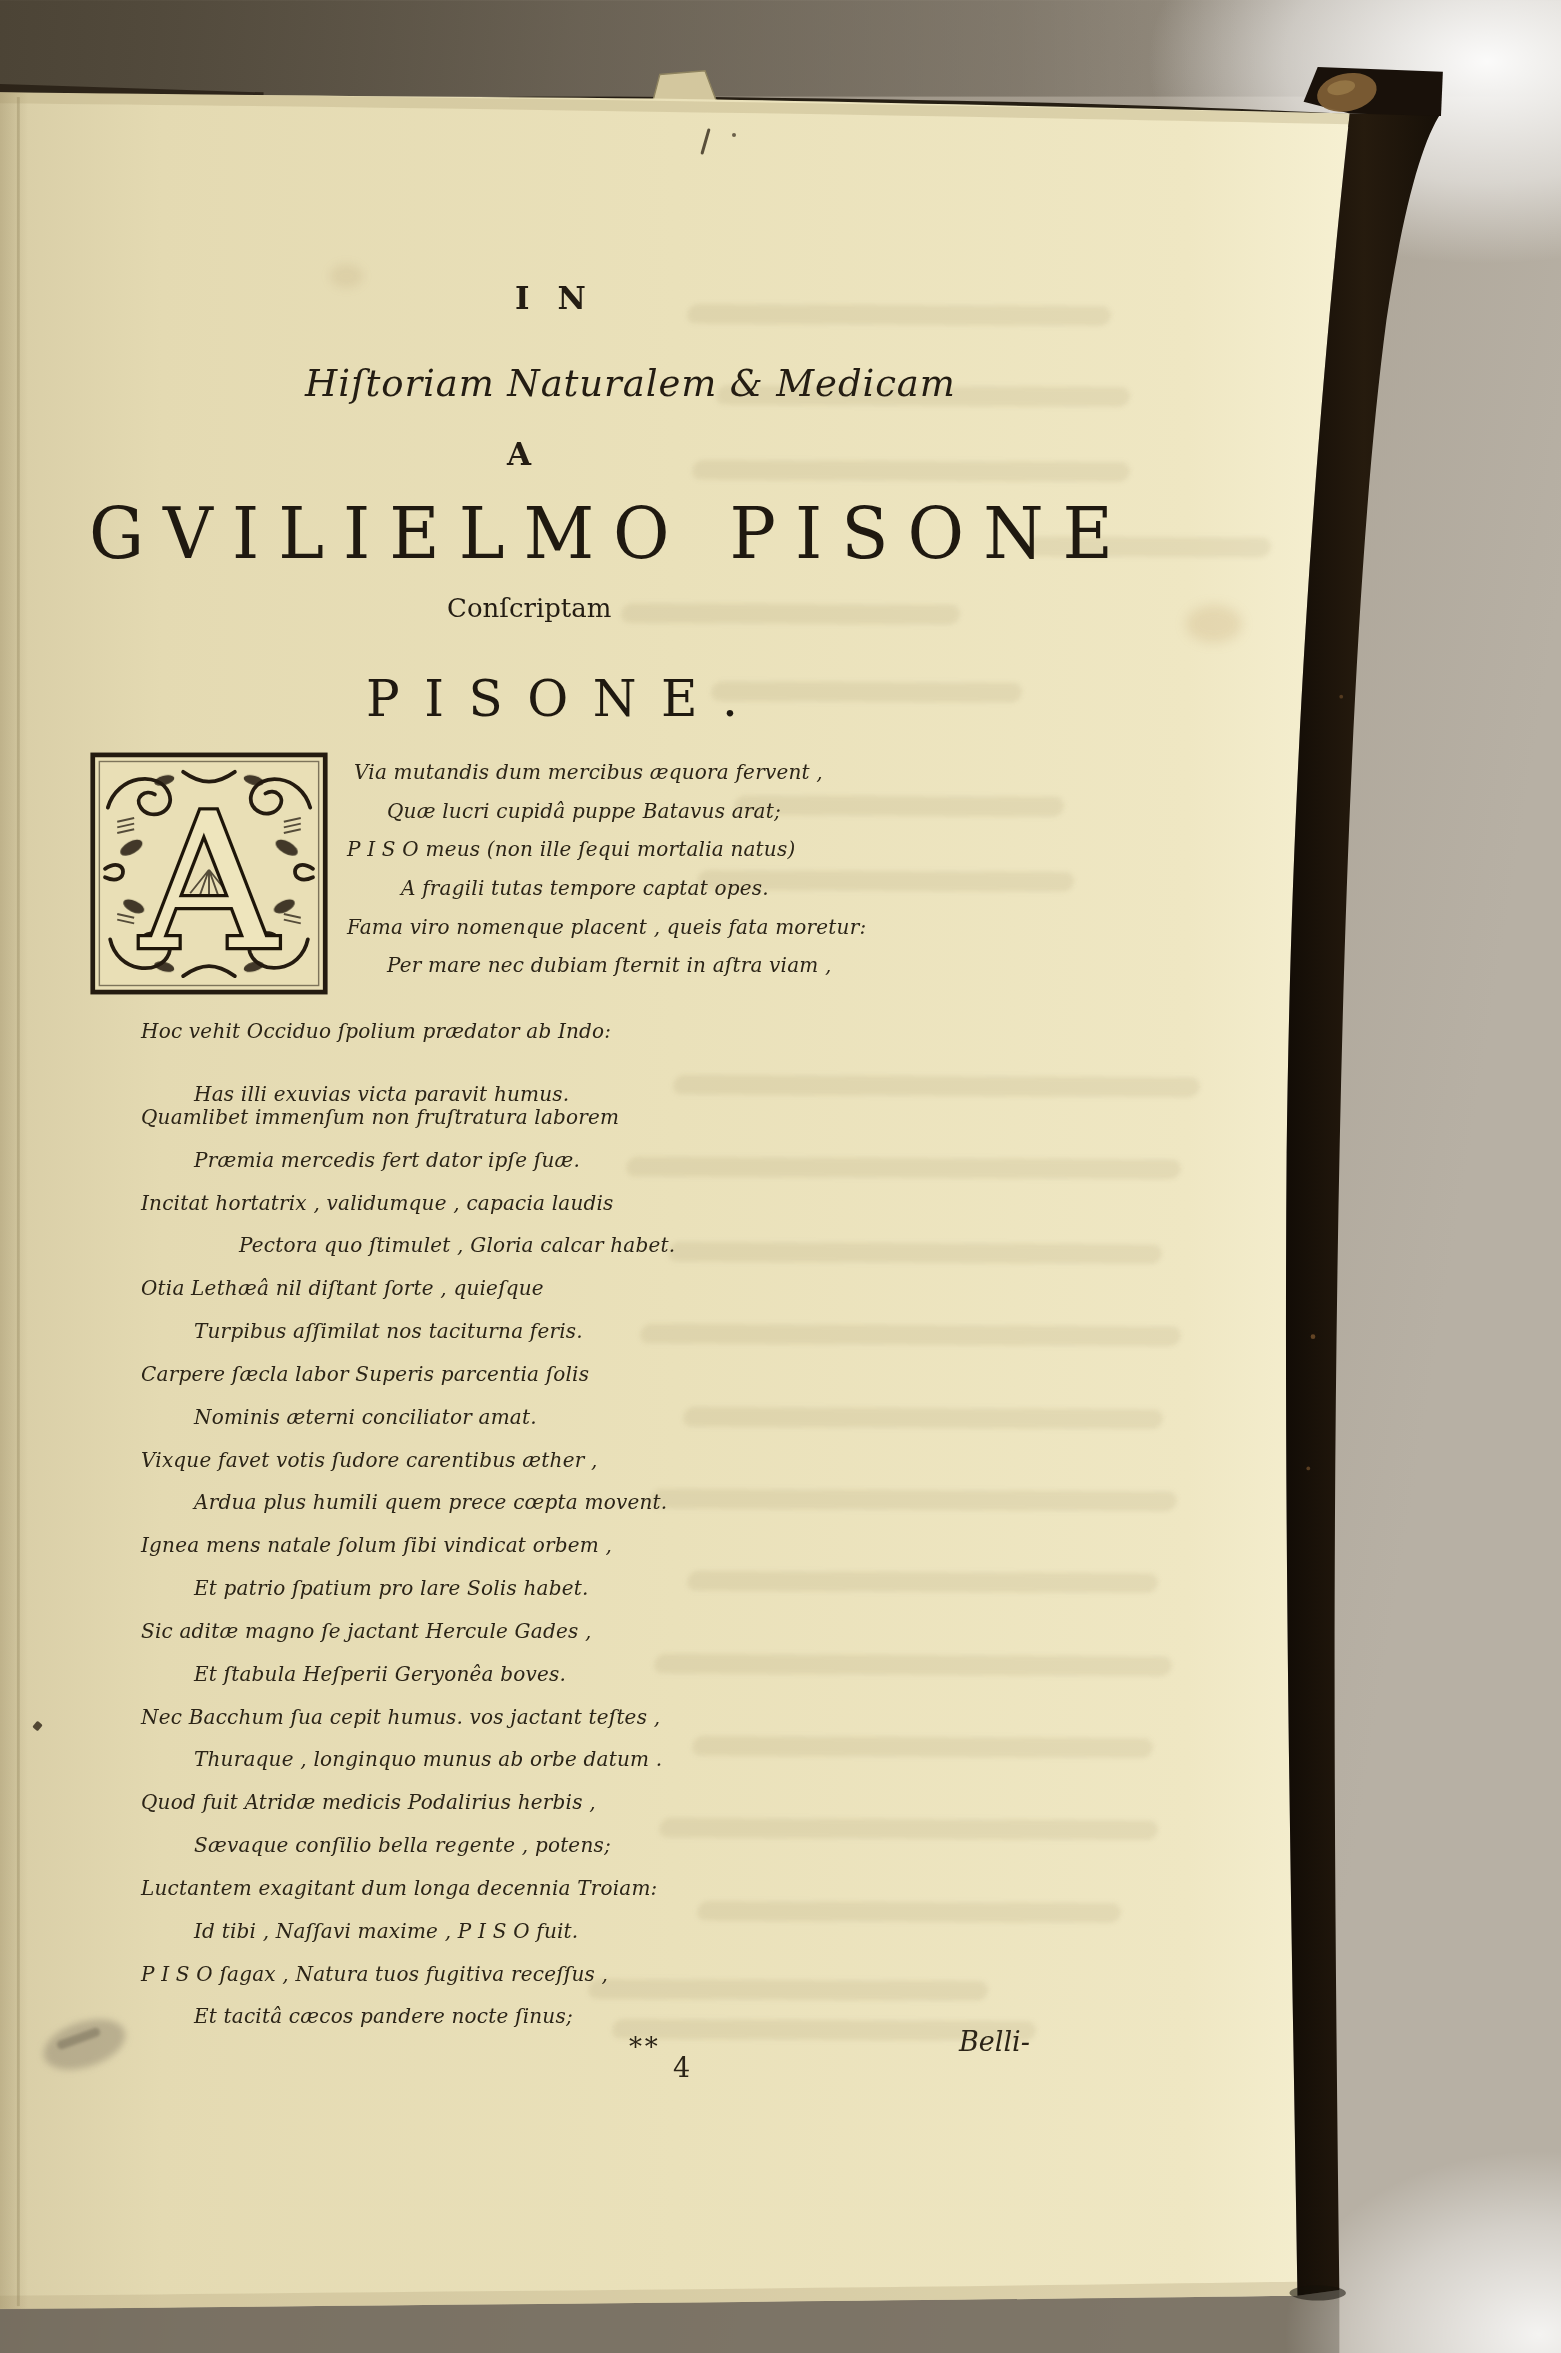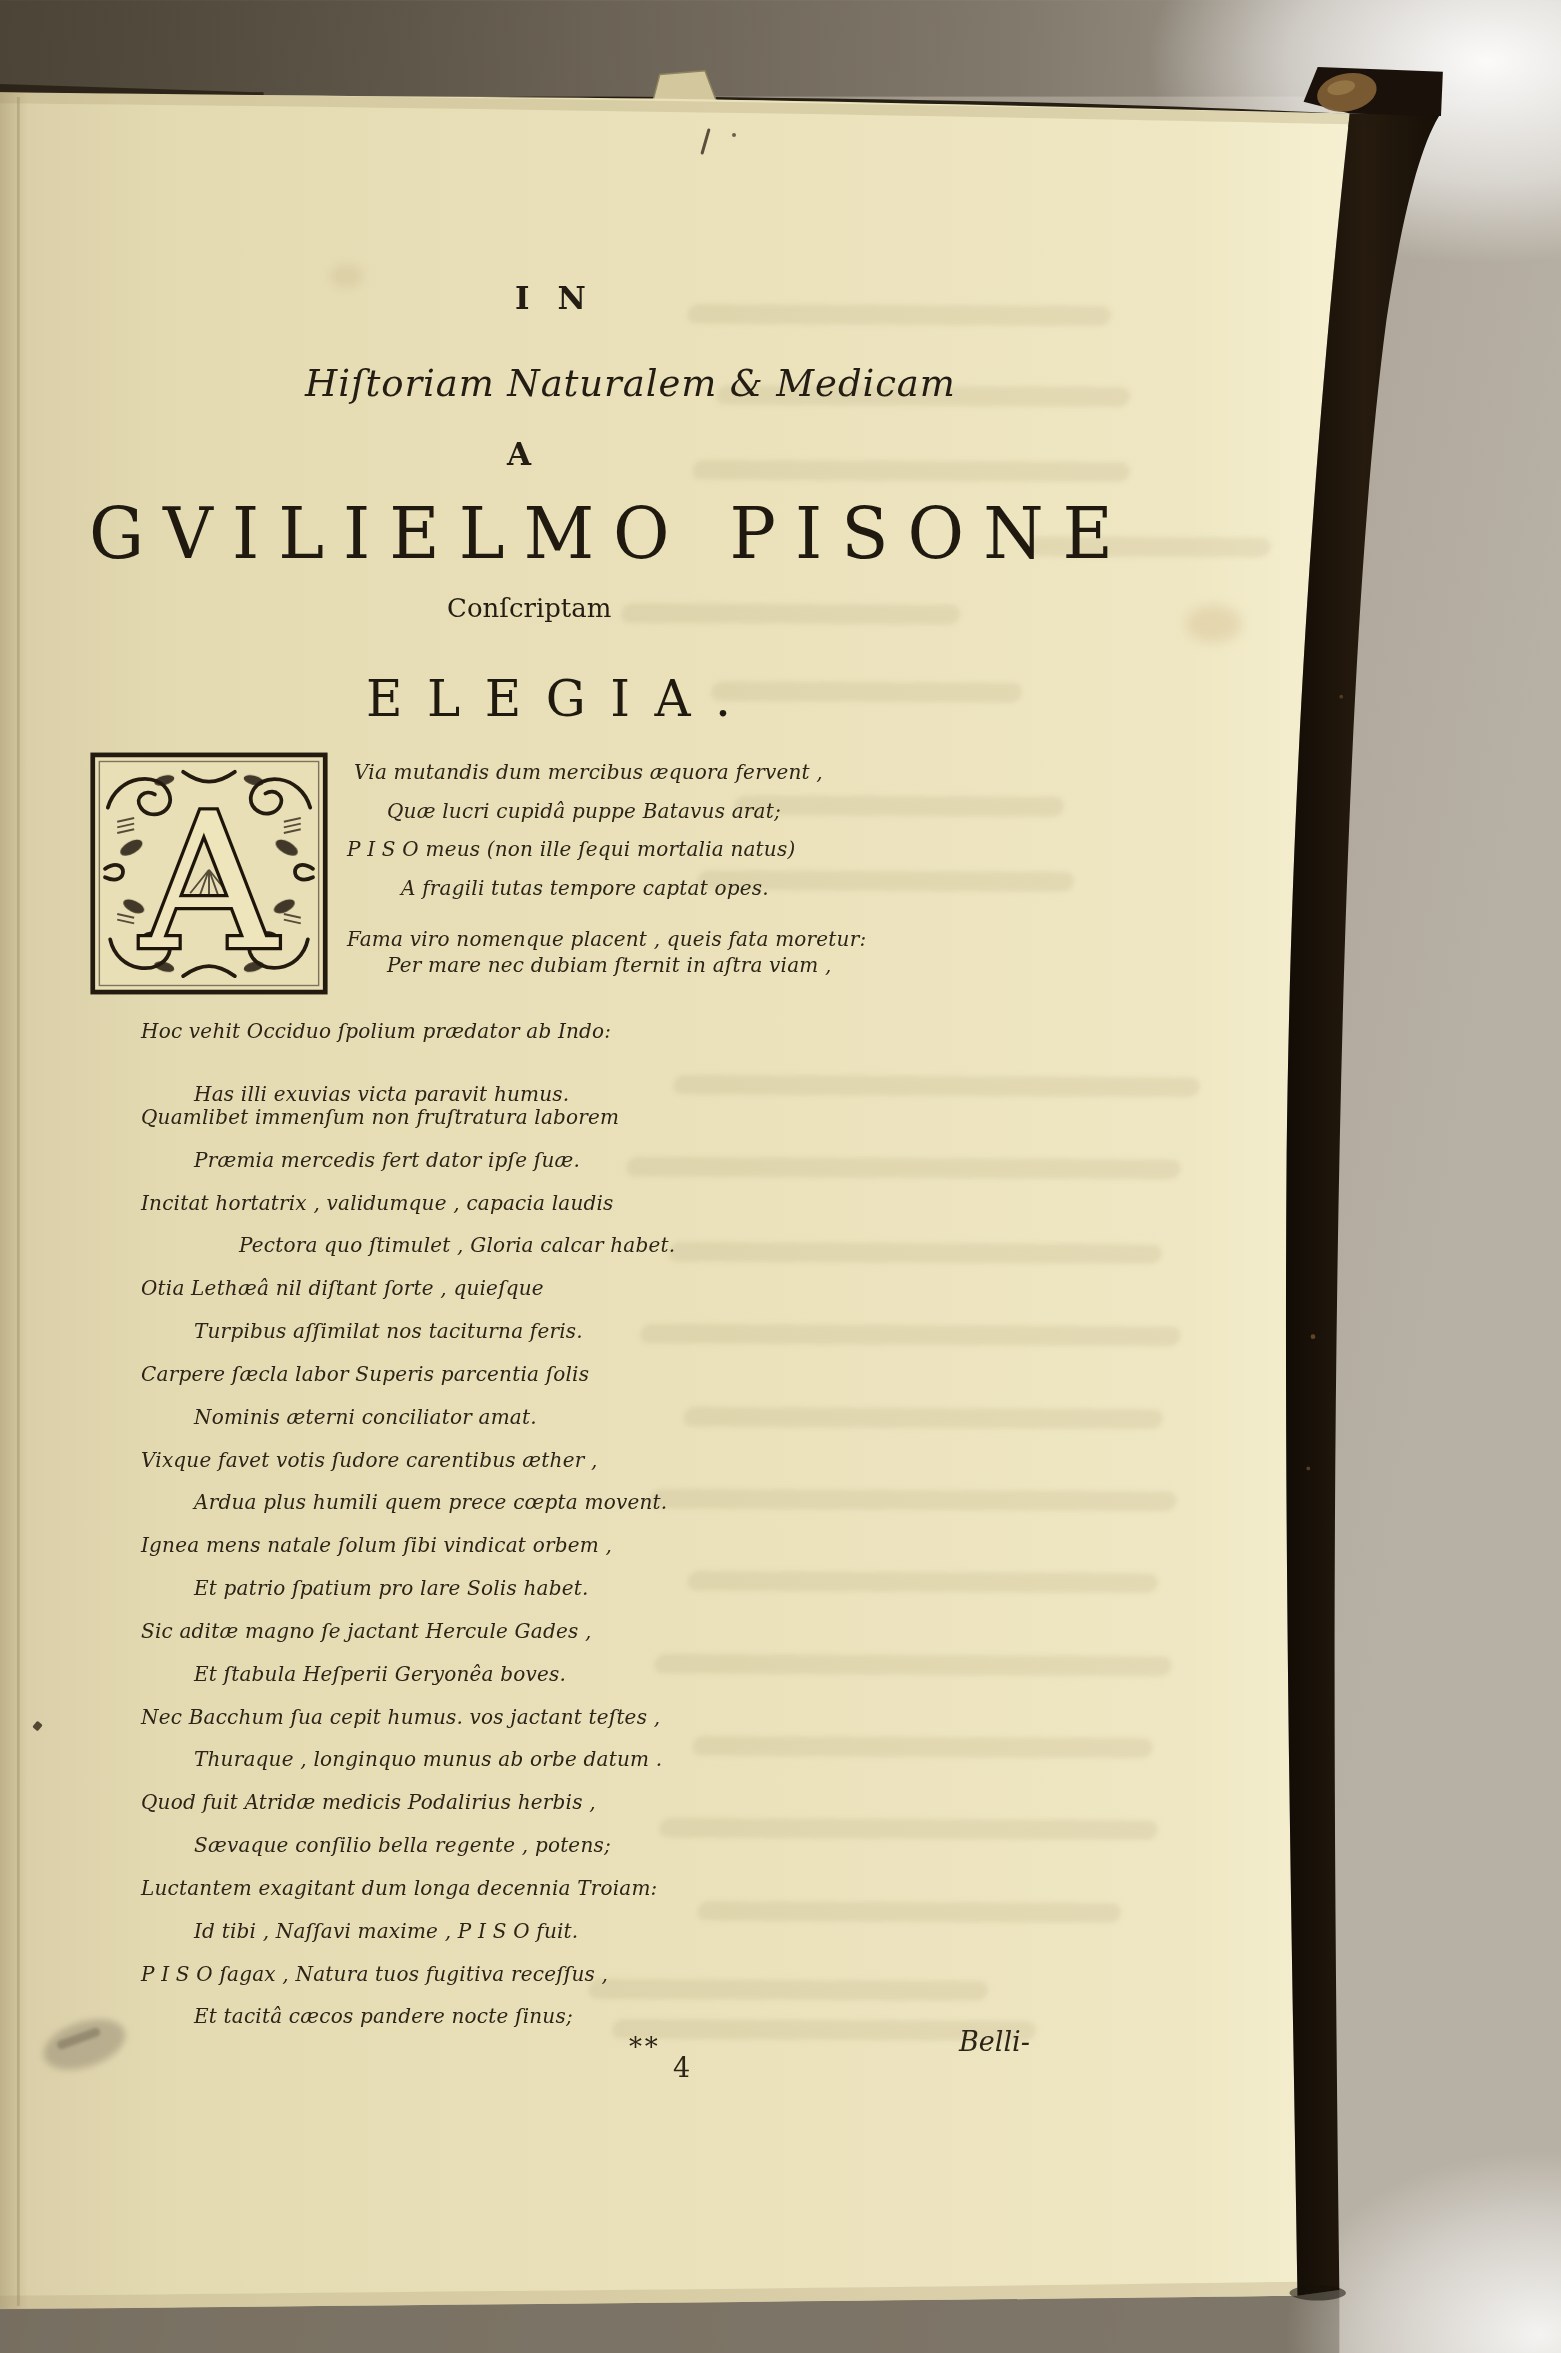--- a/index.html
+++ b/index.html
@@ -134,21 +134,21 @@
 <div class="mark" style="left:1186px;top:605px;width:56px;height:38px;background:rgba(170,125,60,.16);border-radius:50%;filter:blur(5.6px)"></div>
 <div class="mark" style="left:330px;top:264px;width:33px;height:23.5px;background:rgba(160,120,70,.12);border-radius:50%;filter:blur(4.7px)"></div>
 <div class="mark" style="left:42px;top:2022px;width:85px;height:45px;background:rgba(120,110,92,.38);border-radius:50%;filter:blur(3.8px);transform:rotate(-18deg)"></div>
 <div class="mark" style="left:56px;top:2034px;width:45px;height:8.5px;background:rgba(95,87,70,.4);border-radius:4.2px;filter:blur(1.4px);transform:rotate(-20deg)"></div>
 
 <div class="txt t-in">IN</div>
 <div class="txt t-historiam">Hiſtoriam Naturalem &amp; Medicam</div>
 <div class="txt t-a">A</div>
 <div class="txt t-author">GVILIELMO PISONE</div>
 <div class="txt t-conscriptam">Conſcriptam</div>
-<div class="txt t-elegia">ELEGIA.</div>
+<div class="txt t-elegia">PISONE.</div>
 
 <svg class="dropcap-box" viewBox="0 0 510 520" xmlns="http://www.w3.org/2000/svg">
   <rect x="8" y="8" width="494" height="504" fill="#e9dfb6" stroke="#241b10" stroke-width="10"></rect>
   <rect x="22" y="22" width="466" height="476" fill="none" stroke="#241b10" stroke-width="3" opacity="0.55"></rect>
   <g stroke="#241b10" fill="none" stroke-width="8" stroke-linecap="round">
     <path d="M40 120 C60 50 150 40 170 90 C185 130 130 150 110 120 C95 98 120 80 140 92"></path>
     <path d="M470 120 C450 48 360 42 345 92 C335 128 385 148 405 118 C418 96 395 78 375 90"></path>
     <path d="M45 400 C60 470 150 480 170 430 C182 395 130 372 110 400"></path>
     <path d="M465 400 C450 472 360 478 342 428 C332 394 382 372 402 398"></path>
     <path d="M34 250 C84 218 86 292 34 268"></path>
@@ -173,21 +173,21 @@
     <ellipse cx="350" cy="458" rx="22" ry="10" transform="rotate(-15 350 458)"></ellipse>
   </g>
   <text x="255" y="416" text-anchor="middle" font-size="400" font-family="DejaVu Serif, Liberation Serif, serif" fill="#eee5bd" stroke="#1d1509" stroke-width="14" paint-order="stroke">A</text>
 </svg>
 
 <div>
     <div class="pline" style="top: 760px; left: 354px;">Via mutandis dum mercibus æquora fervent ,</div>
     <div class="pline" style="top: 799px; left: 387px;">Quæ lucri cupidâ puppe Batavus arat;</div>
     <div class="pline" style="top: 837px; left: 347px;">P I S O meus (non ille ſequi mortalia natus)</div>
     <div class="pline" style="top: 876px; left: 387px; margin-left: 14px;">A fragili tutas tempore captat opes.</div>
-    <div class="pline" style="top: 915px; left: 347px; margin-top: 12px;">Fama viro nomenque placent , queis fata moretur:</div>
+    <div class="pline" style="top: 915px; left: 347px;">Fama viro nomenque placent , queis fata moretur:</div>
     <div class="pline" style="top: 953px; left: 387px;">Per mare nec dubiam ſternit in aſtra viam ,</div>
     <div class="pline" style="top: 1019px; left: 141px;">Hoc vehit Occiduo ſpolium prædator ab Indo:</div>
     <div class="pline" style="top: 1062px; left: 194px; margin-top: 20px;">Has illi exuvias victa paravit humus.</div>
     <div class="pline" style="top: 1105px; left: 141px;">Quamlibet immenſum non fruſtratura laborem</div>
     <div class="pline" style="top: 1148px; left: 194px;">Præmia mercedis fert dator ipſe ſuæ.</div>
     <div class="pline" style="top: 1191px; left: 141px;">Incitat hortatrix , validumque , capacia laudis</div>
     <div class="pline" style="top: 1233px; left: 194px; margin-left: 45px;">Pectora quo ſtimulet , Gloria calcar habet.</div>
     <div class="pline" style="top: 1276px; left: 141px; font-style: italic;">Otia Lethæâ nil diſtant ſorte , quieſque</div>
     <div class="pline" style="top: 1319px; left: 194px;">Turpibus aſſimilat nos taciturna feris.</div>
     <div class="pline" style="top: 1362px; left: 141px;">Carpere ſæcla labor Superis parcentia ſolis</div>

